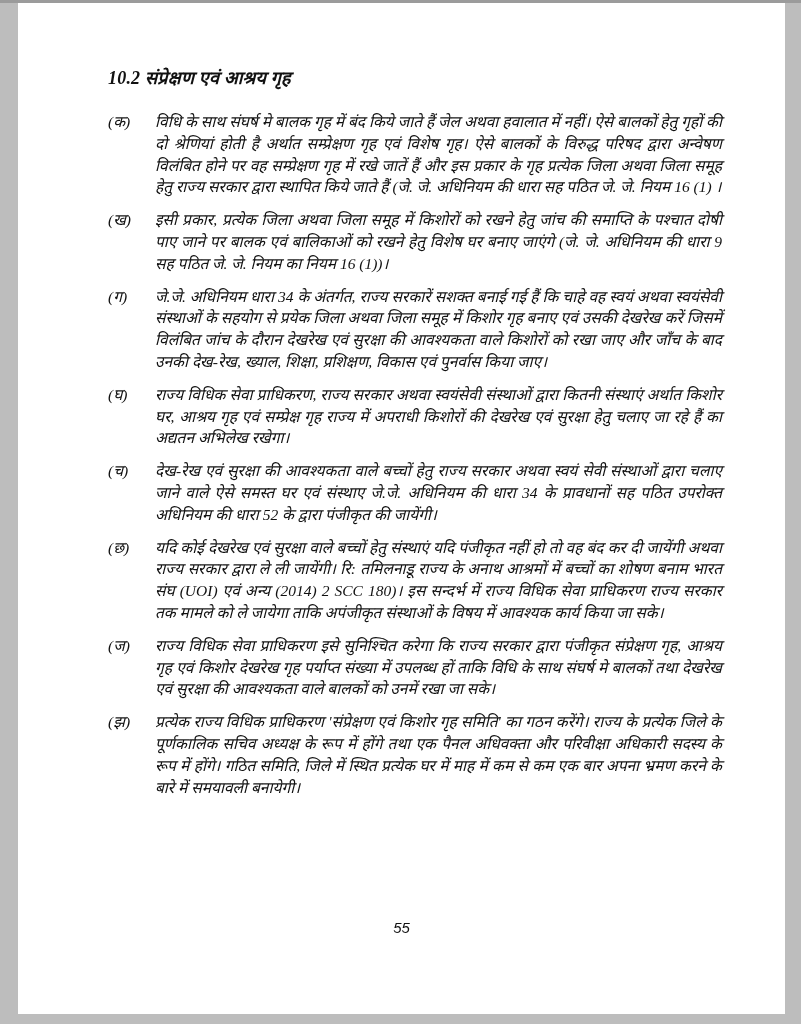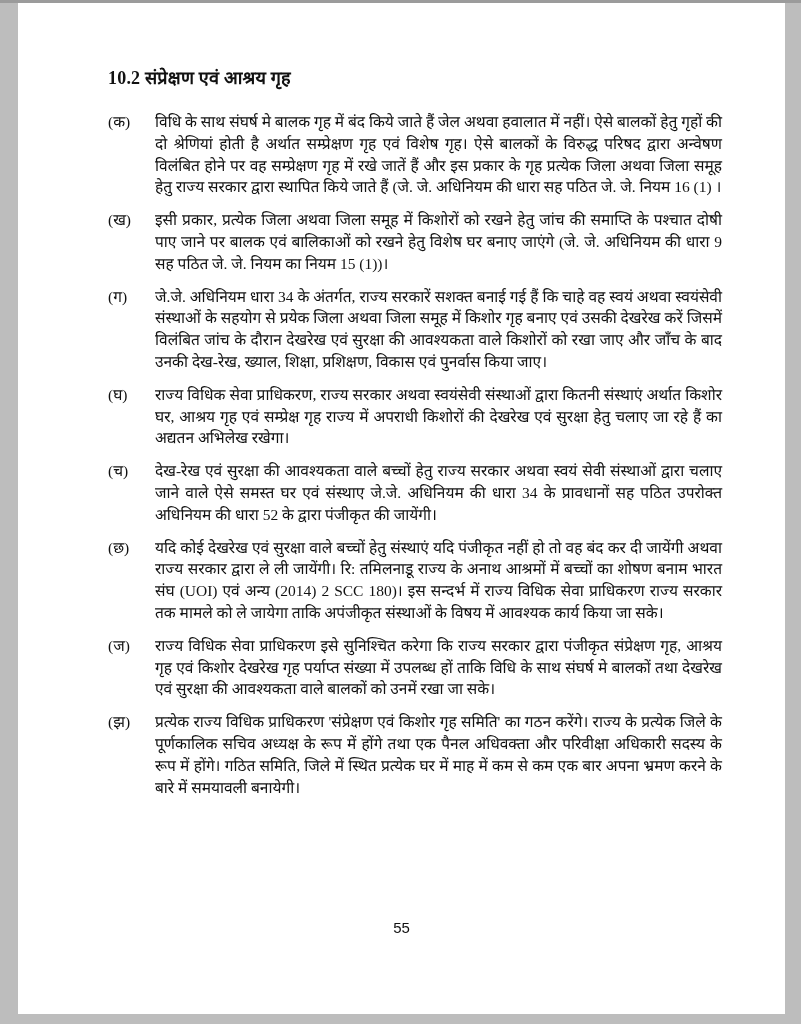--- a/index.html
+++ b/index.html
@@ -11,20 +11,21 @@
     height: 1024px;
     background: #bdbdbd;
     font-family: "Liberation Serif", "DejaVu Serif", serif;
     overflow: hidden;
   }
   .viewer {
     position: relative;
     width: 801px;
     height: 1024px;
     background: #bdbdbd;
+    font-style: italic;
   }
   .top-edge {
     position: absolute;
     left: 0;
     top: 0;
     width: 801px;
     height: 3px;
     background: #9b9b9b;
   }
   .page {
@@ -83,21 +84,21 @@
 
       <h1 class="heading">10.2 संप्रेक्षण एवं आश्रय गृह</h1>
 
       <div class="para">
         <span class="label">(क)</span>
         <span class="text">विधि के साथ संघर्ष मे बालक गृह में बंद किये जाते हैं जेल अथवा हवालात में नहीं। ऐसे बालकों हेतु गृहों की दो श्रेणियां होती है अर्थात सम्प्रेक्षण गृह एवं विशेष गृह। ऐसे बालकों के विरुद्ध परिषद द्वारा अन्वेषण विलंबित होने पर वह सम्प्रेक्षण गृह में रखे जातें हैं और इस प्रकार के गृह प्रत्येक जिला अथवा जिला समूह हेतु राज्य सरकार द्वारा स्थापित किये जाते हैं (जे. जे. अधिनियम की धारा सह पठित जे. जे. नियम 16 (1) ।</span>
       </div>
 
       <div class="para">
         <span class="label">(ख)</span>
-        <span class="text">इसी प्रकार, प्रत्येक जिला अथवा जिला समूह में किशोरों को रखने हेतु जांच की समाप्ति के पश्चात दोषी पाए जाने पर बालक एवं बालिकाओं को रखने हेतु विशेष घर बनाए जाएंगे (जे. जे. अधिनियम की धारा 9 सह पठित जे. जे. नियम का नियम 15 (1))।</span>
+        <span class="text">इसी प्रकार, प्रत्येक जिला अथवा जिला समूह में किशोरों को रखने हेतु जांच की समाप्ति के पश्चात दोषी पाए जाने पर बालक एवं बालिकाओं को रखने हेतु विशेष घर बनाए जाएंगे (जे. जे. अधिनियम की धारा 9 सह पठित जे. जे. नियम का नियम 16 (1))।</span>
       </div>
 
       <div class="para">
         <span class="label">(ग)</span>
         <span class="text">जे.जे. अधिनियम धारा 34 के अंतर्गत, राज्य सरकारें सशक्त बनाई गई हैं कि चाहे वह स्वयं अथवा स्वयंसेवी संस्थाओं के सहयोग से प्रयेक जिला अथवा जिला समूह में किशोर गृह बनाए एवं उसकी देखरेख करें जिसमें विलंबित जांच के दौरान देखरेख एवं सुरक्षा की आवश्यकता वाले किशोरों को रखा जाए और जाँच के बाद उनकी देख-रेख, ख्याल, शिक्षा, प्रशिक्षण, विकास एवं पुनर्वास किया जाए।</span>
       </div>
 
       <div class="para">
         <span class="label">(घ)</span>
         <span class="text">राज्य विधिक सेवा प्राधिकरण, राज्य सरकार अथवा स्वयंसेवी संस्थाओं द्वारा कितनी संस्थाएं अर्थात किशोर घर, आश्रय गृह एवं सम्प्रेक्ष गृह राज्य में अपराधी किशोरों की देखरेख एवं सुरक्षा हेतु चलाए जा रहे हैं का अद्यतन अभिलेख रखेगा।</span>

